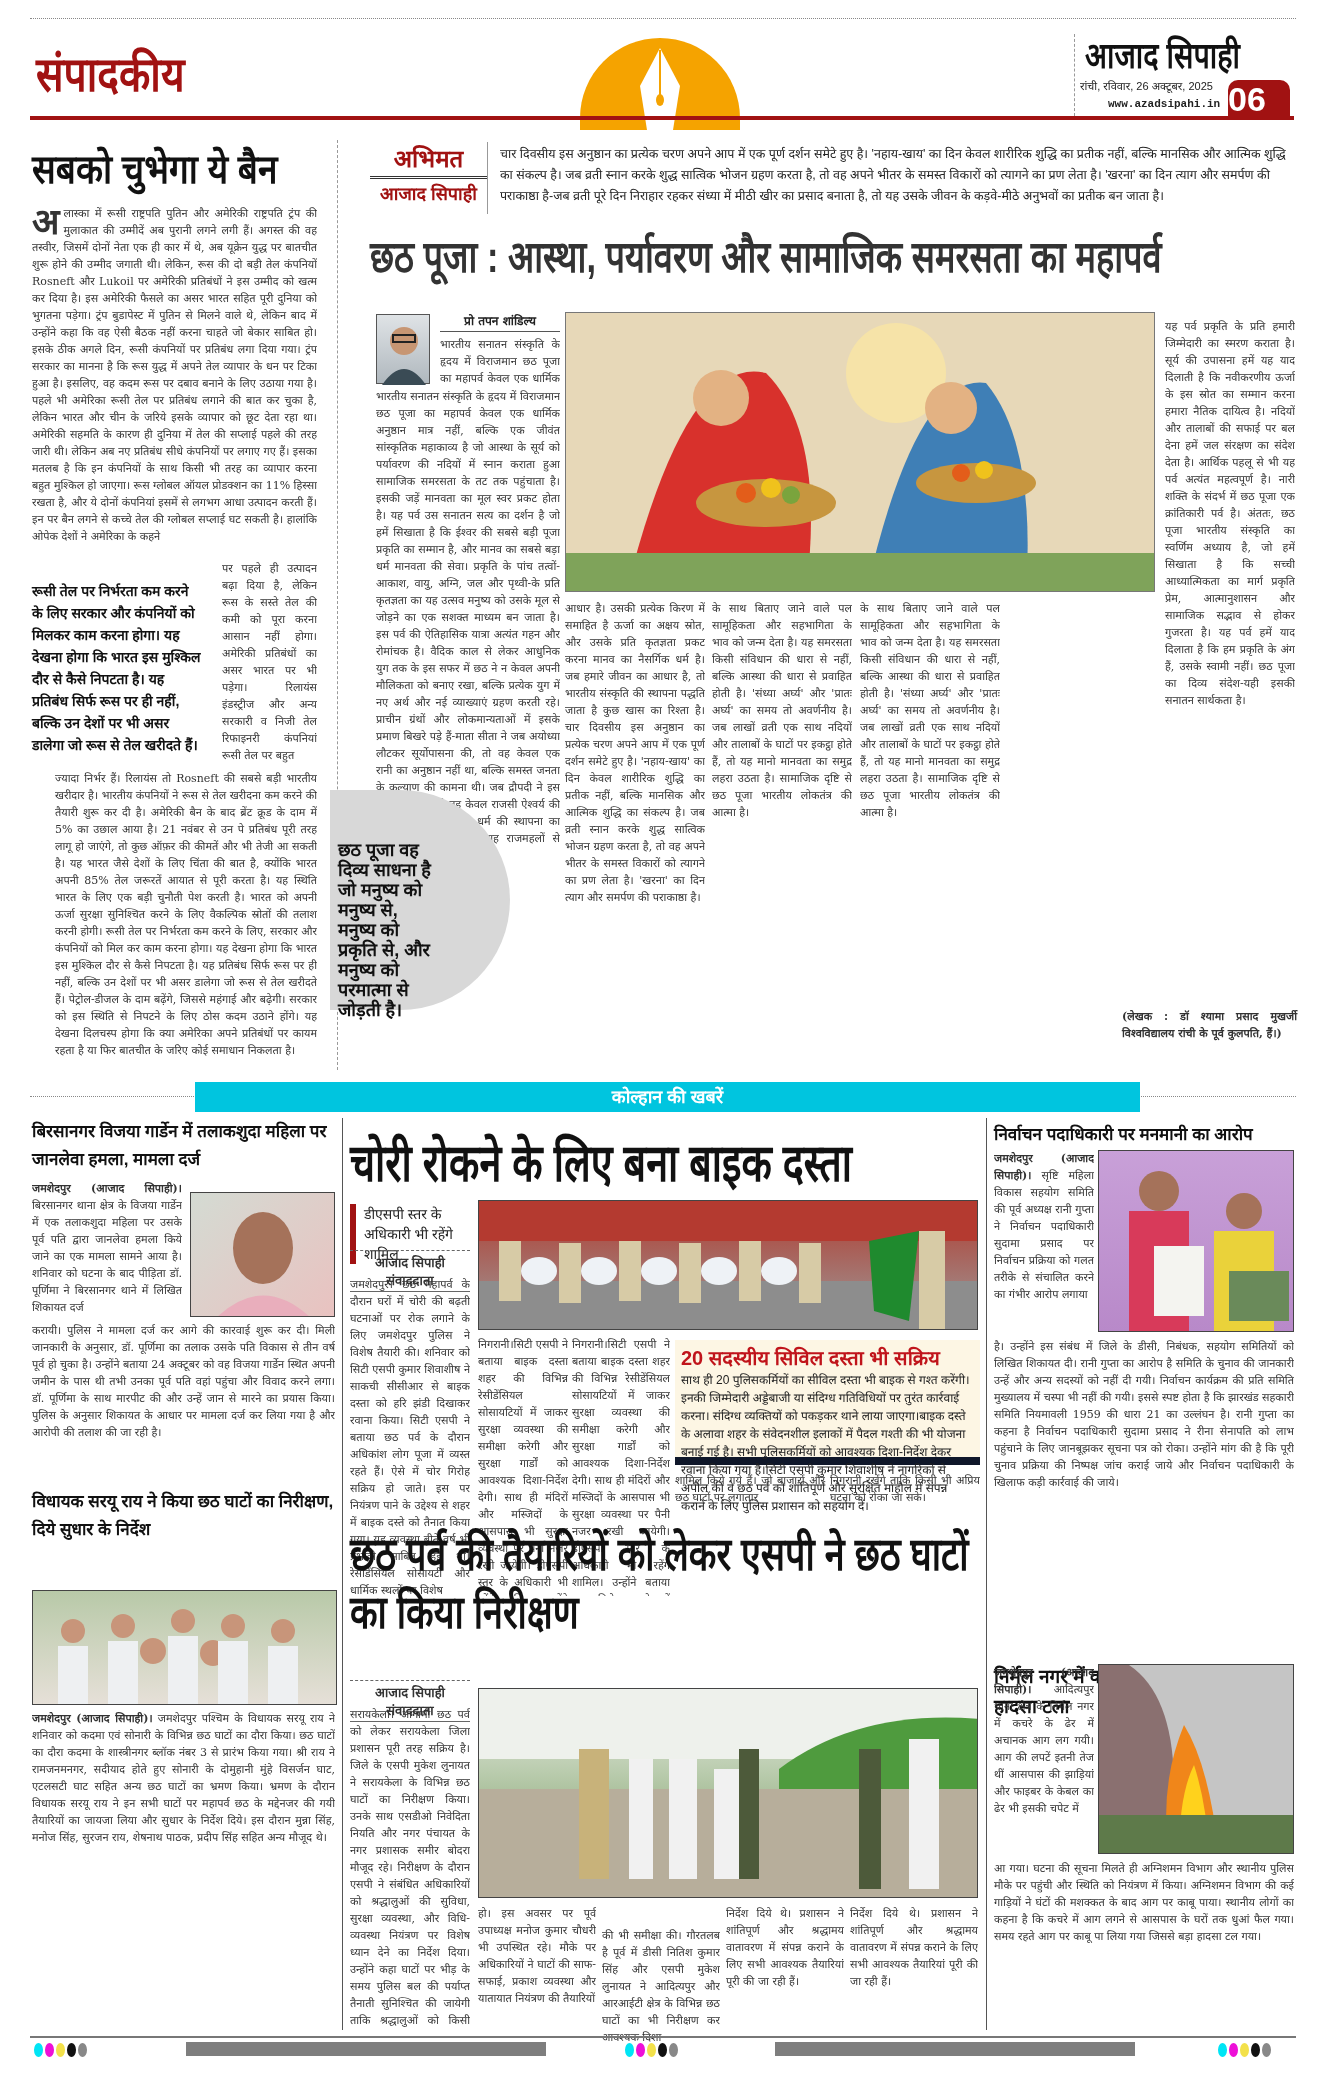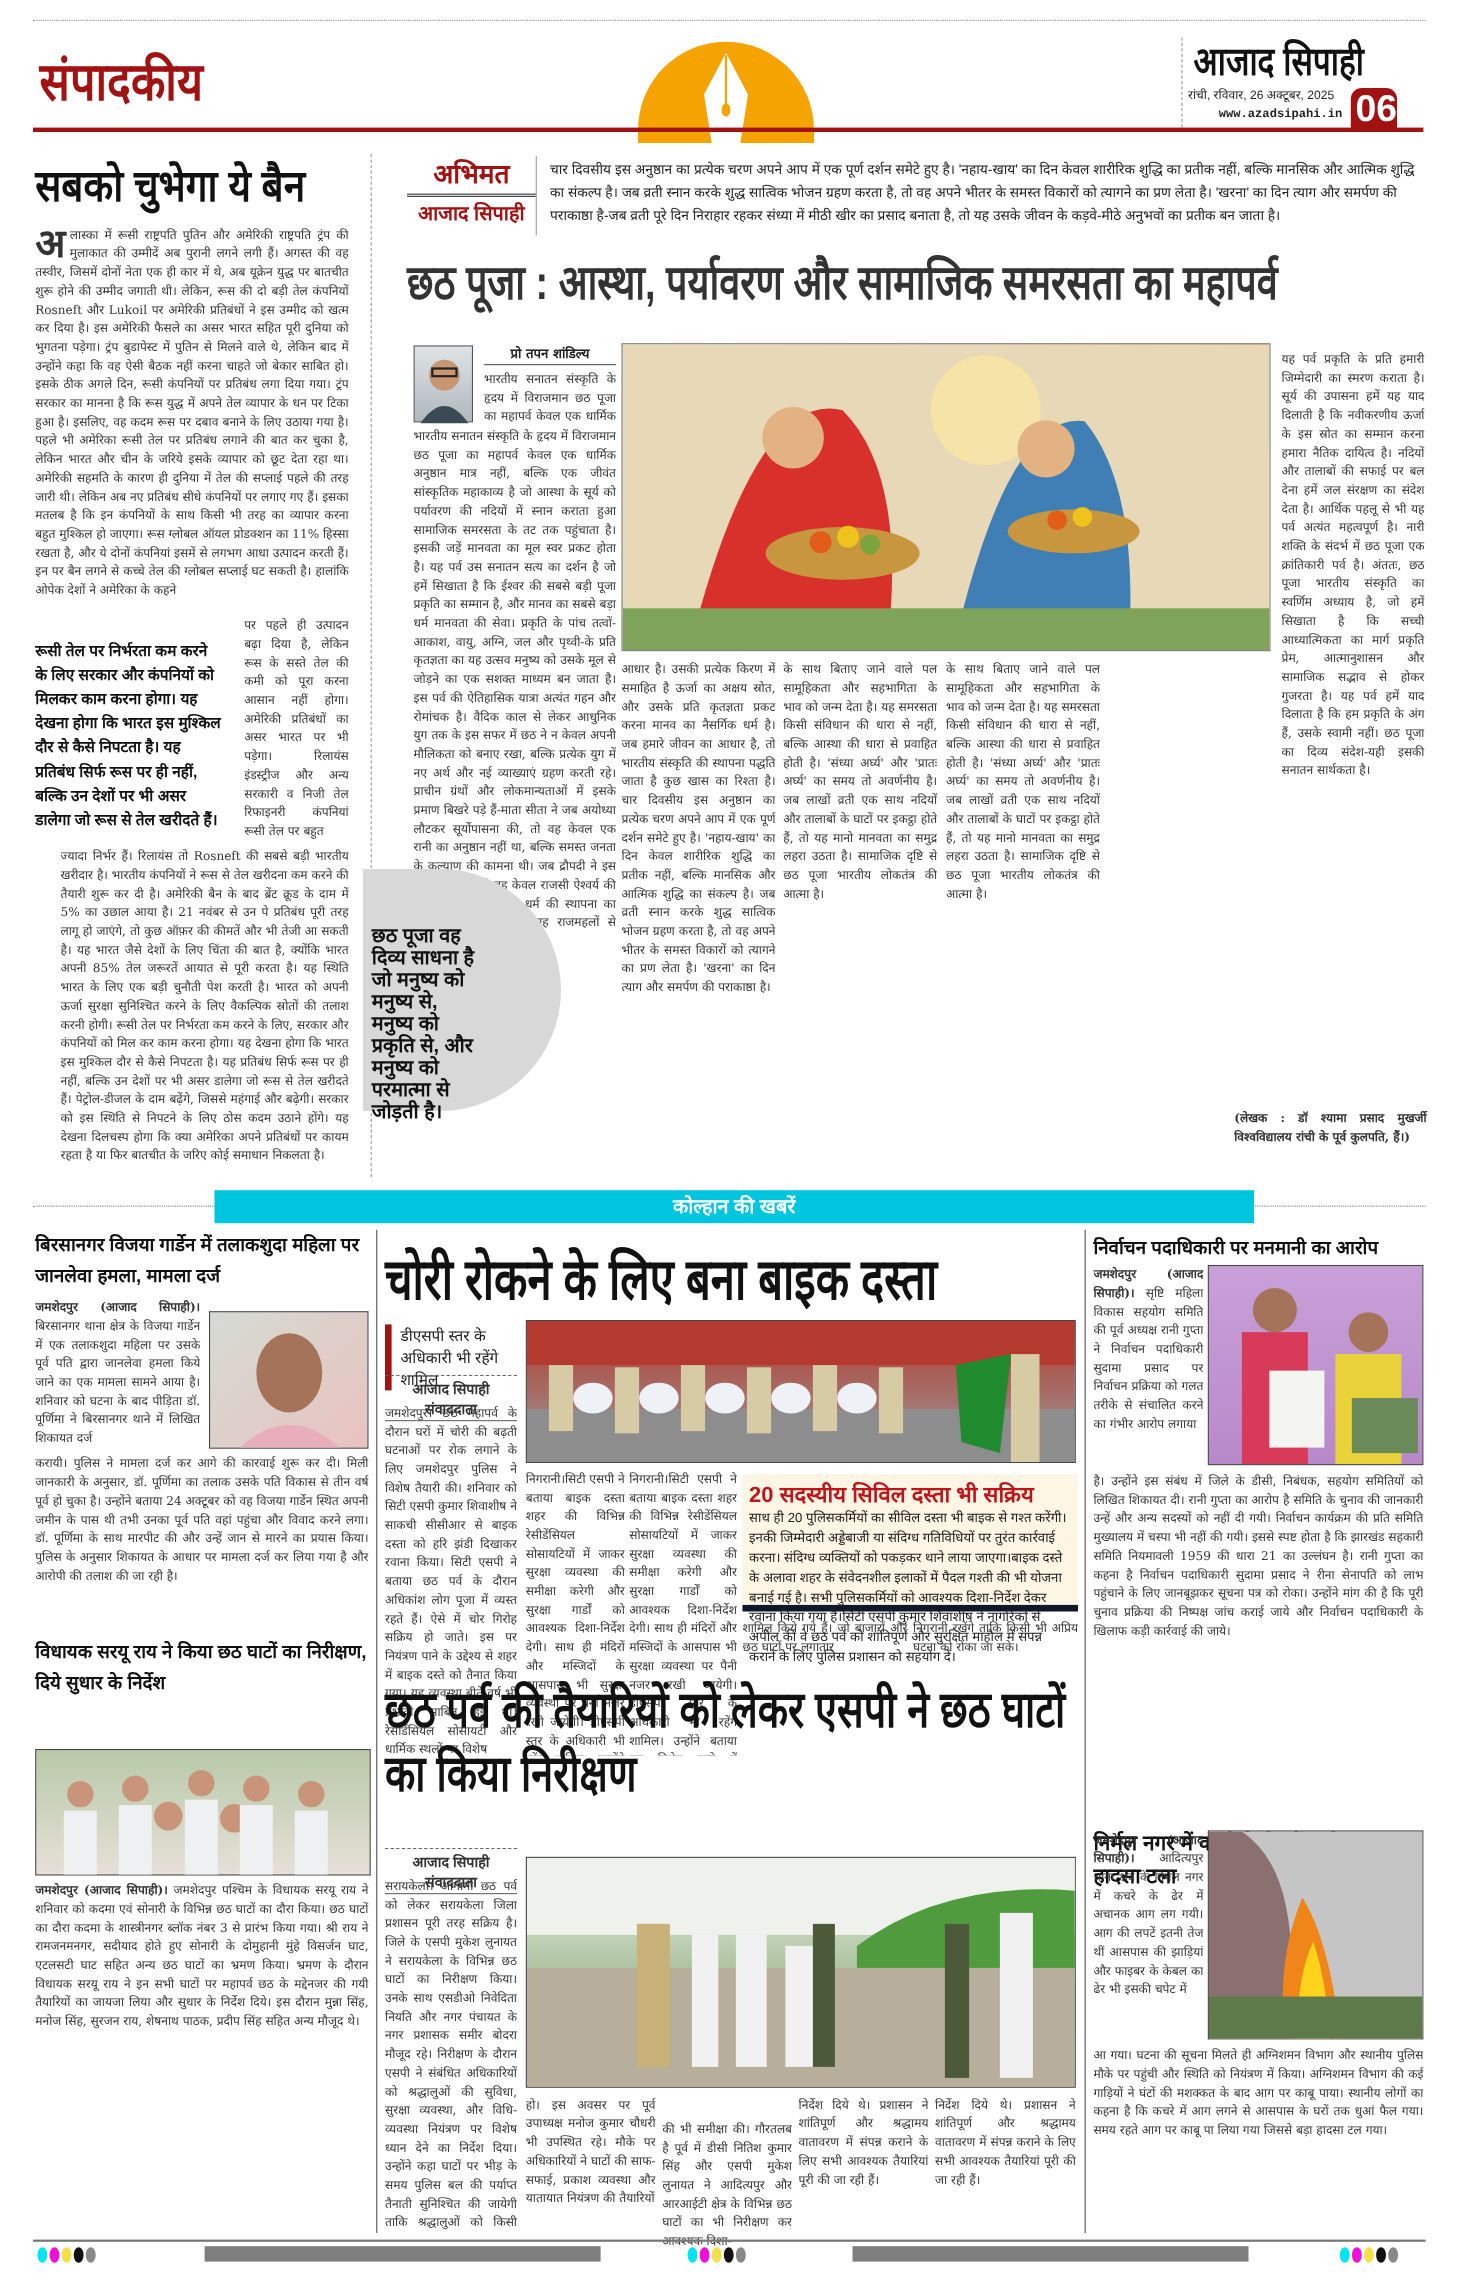--- a/index.html
+++ b/index.html
@@ -5,42 +5,42 @@
 *{box-sizing:border-box;margin:0;padding:0}
 body{width:1325px;height:2087px;background:#fff;font-family:"DejaVu Serif",serif;color:#222;position:relative;overflow:hidden}
 .abs{position:absolute}
 .dotline{border-top:1px dotted #888}
 .masthead-title{left:36px;top:40px;font-family:"Liberation Sans",sans-serif;font-weight:bold;font-size:48px;color:#a11212;transform:scaleX(0.85);transform-origin:left}
 .pen{left:580px;top:38px;width:160px;height:92px;background:#f5a300;border-radius:80px 80px 0 0}
 .pen svg{position:absolute;left:55px;top:8px}
 .brand{left:1085px;top:30px;font-family:"Liberation Sans",sans-serif;font-weight:bold;font-size:36px;color:#111;transform:scaleX(0.8);transform-origin:left;white-space:nowrap}
 .dateline{left:1080px;top:78px;font-size:11px;font-family:"Liberation Sans",sans-serif;color:#222}
 .site{left:1108px;top:98px;font-size:11px;font-family:Liberation Mono, monospace;font-weight:bold}
-.pageno{left:1228px;top:80px;width:42px;height:38px;background:#a11212;color:#fff;font-family:"Liberation Sans",sans-serif;font-weight:bold;font-size:34px;text-align:right;line-height:38px;border-radius:10px 10px 0 0}
+.pageno{left:1228px;top:80px;width:62px;height:38px;background:#a11212;color:#fff;font-family:"Liberation Sans",sans-serif;font-weight:bold;font-size:34px;text-align:left;line-height:38px;border-radius:10px 10px 0 0}
 .redrule{left:30px;top:116px;width:1264px;height:4px;background:#a11212}
 .vdash{border-left:1px dashed #999}
 h1.ed{left:32px;top:140px;font-family:"Liberation Sans",sans-serif;font-weight:bold;font-size:40px;color:#111;transform:scaleX(0.88);transform-origin:left;white-space:nowrap}
 .col{font-size:11px;line-height:17px;text-align:justify;color:#333}
 .dropcap{font-size:36px;font-family:"Liberation Sans",sans-serif;font-weight:bold;float:left;line-height:34px;margin-right:4px}
 .pull{font-family:"Liberation Sans",sans-serif;font-weight:bold;font-size:14px;line-height:22px;color:#111}
 .abhimat{left:370px;top:142px;width:118px;height:72px;border-right:1px solid #999;text-align:center}
 .abhimat .a1{font-family:Liberation Sans, sans-serif;font-weight:bold;font-size:24px;color:#a11212;line-height:34px}
 .abhimat .a2{font-family:"Liberation Sans",sans-serif;font-weight:bold;font-size:18px;color:#a11212;border-top:3px double #333;line-height:30px}
 .intro{left:500px;top:144px;width:790px;font-family:"Liberation Sans",sans-serif;font-size:12.5px;line-height:21px;color:#222}
 h1.main{left:370px;top:225px;font-family:"Liberation Sans",sans-serif;font-weight:bold;font-size:44px;color:#333;transform:scaleX(0.78);transform-origin:left;white-space:nowrap}
 .author-img{left:376px;top:314px;width:54px;height:70px;background:linear-gradient(#dfe3e6,#b0b8be);border:1px solid #555}
 .author-name{left:440px;top:312px;width:120px;font-size:12px;font-weight:bold;text-align:center;border-bottom:1px solid #555;padding-bottom:2px}
 .chhath-img{left:565px;top:312px;width:590px;height:280px;background:linear-gradient(135deg,#e9dcc0,#d8b880 40%,#c56a38 70%,#8da66a);border:1px solid #777;overflow:hidden}
 .quote-circle{left:-120px;top:780px;width:440px;height:440px;border-radius:50%;background:#d8d8d8}
 .band{left:195px;top:1082px;width:945px;height:30px;background:#00c5df;color:#fff;font-family:"Liberation Sans",sans-serif;font-weight:bold;font-size:18px;text-align:center;line-height:30px}
 h2.nh{font-family:"Liberation Sans",sans-serif;font-weight:bold;color:#111;white-space:nowrap;transform-origin:left}
 .photo{border:1px solid #444;overflow:hidden}
 .subhead{border-left:6px solid #a11212;padding-left:8px;font-family:"Liberation Sans",sans-serif;font-size:14px;line-height:20px;color:#222}
 .byline{font-family:"Liberation Sans",sans-serif;font-size:13px;font-weight:bold;text-align:center;border-top:1px dashed #666;border-bottom:1px solid #666;padding:2px 0;color:#333}
-.boxed{left:675px;top:1340px;width:305px;height:125px;background:#fdf6e4;border-bottom:6px solid #0f172a;padding:4px 6px}
+.boxed{left:675px;top:1340px;width:305px;height:125px;background:#fdf6e4;border-bottom:8px solid #0f172a;padding:4px 6px}
 .boxed .t{font-family:"Liberation Sans",sans-serif;font-weight:bold;font-size:20px;color:#c0141b}
 .boxed .b{font-family:"Liberation Sans",sans-serif;font-size:12px;line-height:18px;color:#222}
 .footer-rule{left:30px;top:2036px;width:1266px;height:2px;background:#777}
 .dot{width:9px;height:14px;border-radius:50%;display:inline-block;margin-right:2px}
 .gbar{height:14px;background:#7e7e7e;border-radius:0}
 .bold{font-weight:bold}
 </style>
 </head>
 <body>
 

